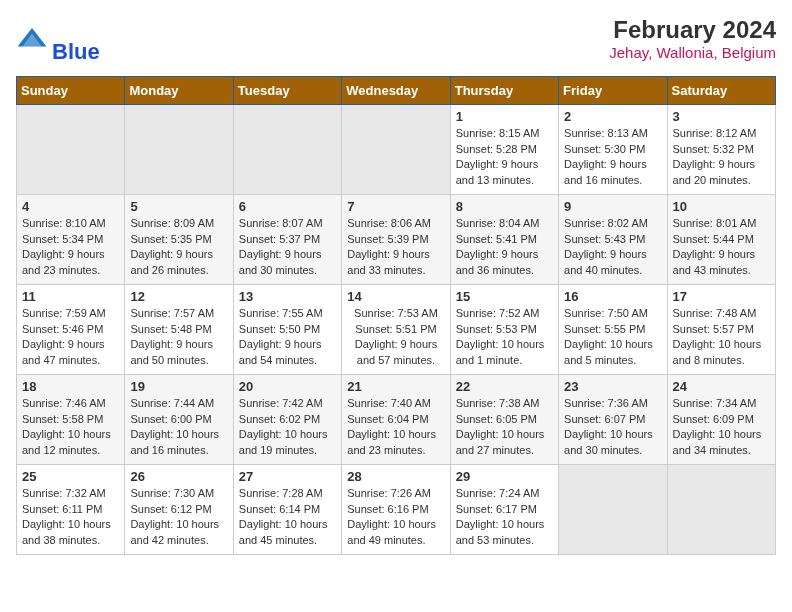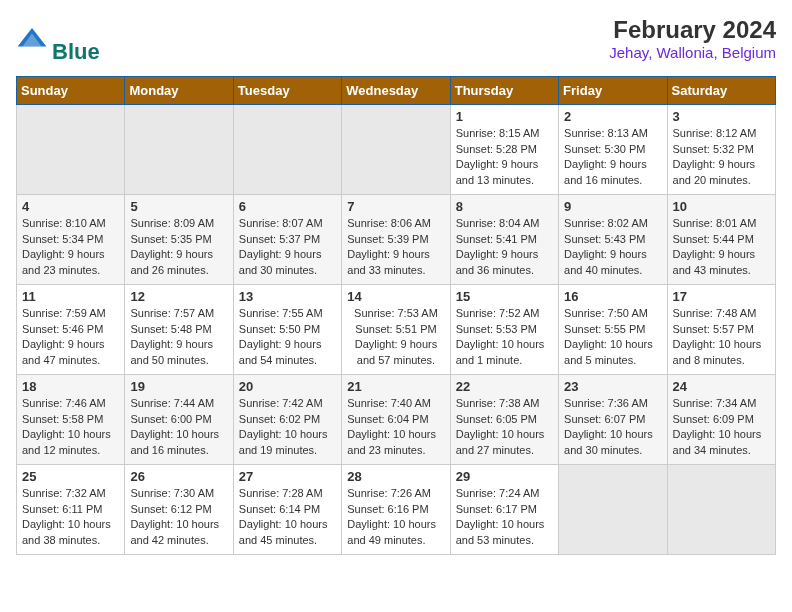--- a/index.html
+++ b/index.html
@@ -20,36 +20,36 @@
       display: flex;
       align-items: center;
       gap: 4px;
     }
     .logo-text {
       font-size: 22px;
       font-weight: bold;
       line-height: 1.1;
     }
     .logo-general { color: #333; }
-    .logo-blue { color: #0f766e; margin-top: 44px; }
+    .logo-blue { color: #1d4ed8; margin-top: 44px; }
     .logo-icon {
       width: 32px;
       height: 32px;
     }
     .title-block {
       text-align: right;
     }
     .month-title {
       font-size: 24px;
       font-weight: bold;
       color: #333;
     }
     .location {
       font-size: 15px;
-      color: #6d28d9;
+      color: #be185d;
     }
     table {
       width: 100%;
       border-collapse: collapse;
       table-layout: fixed;
     }
     thead th {
       background: #a16207;
       color: #fff;
       font-size: 13px;

